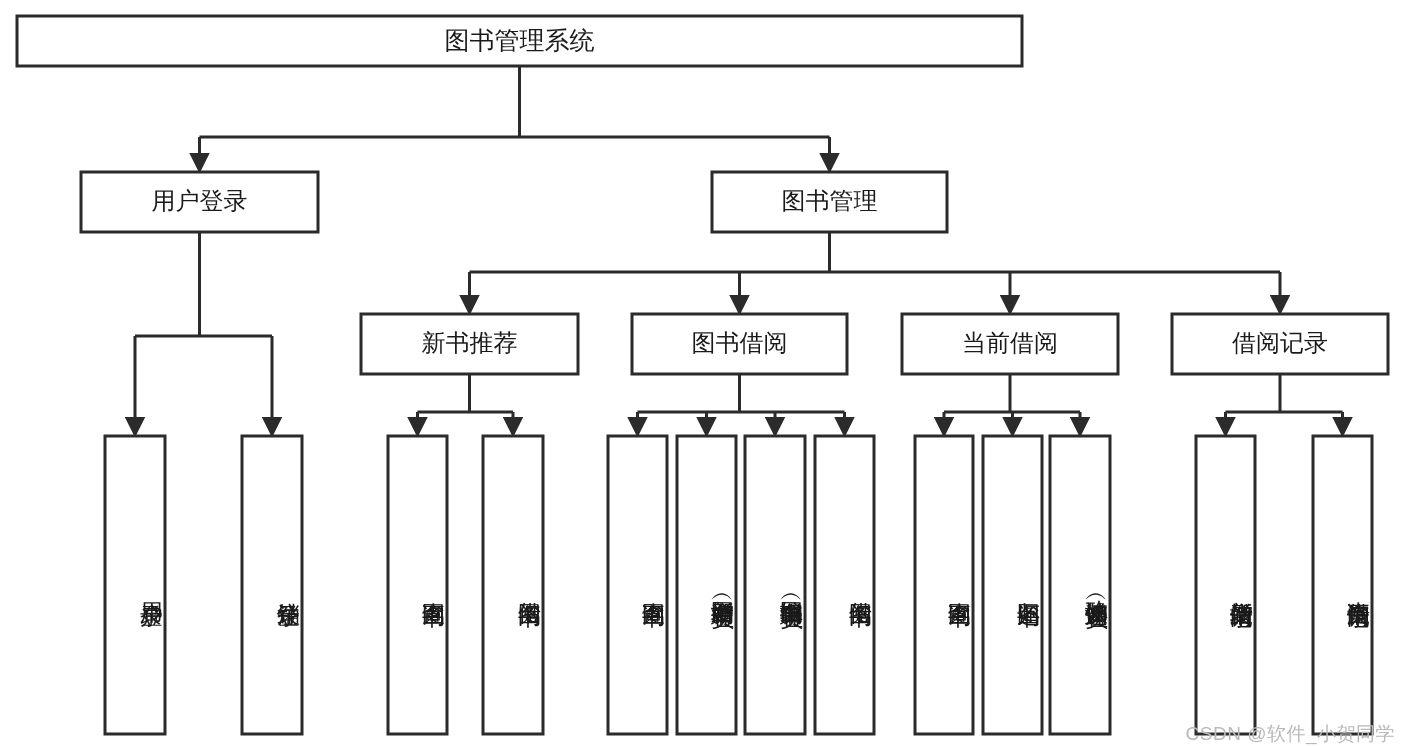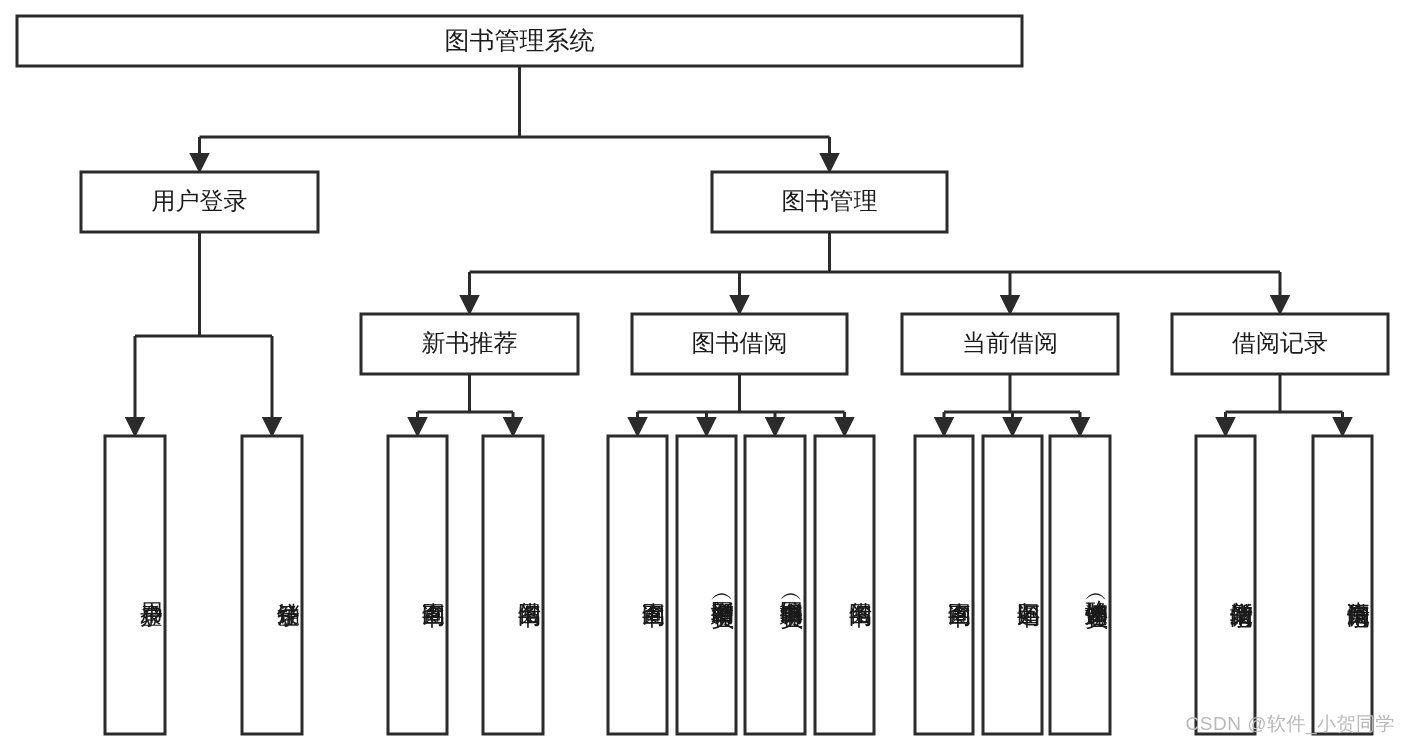--- a/index.html
+++ b/index.html
@@ -61,21 +61,21 @@
     letter-spacing: 1px;
     display: flex;
     align-items: flex-start;
     justify-content: center;
     pointer-events: none;
     white-space: nowrap;
   }
   .watermark {
     position: absolute;
     right: 10px;
-    bottom: 10px;
+    bottom: 0;
     font-family: "Liberation Sans", sans-serif;
     font-size: 19px;
     color: #b9b9b9;
     letter-spacing: 0.5px;
     user-select: none;
   }
 </style>
 </head>
 <body>
 

